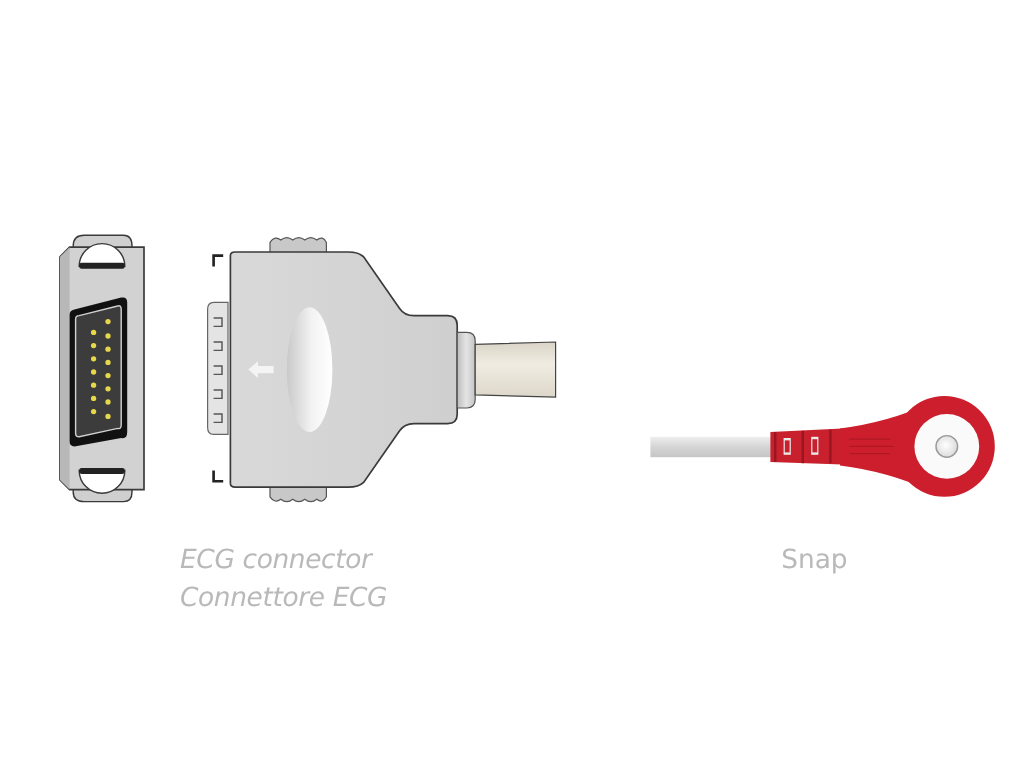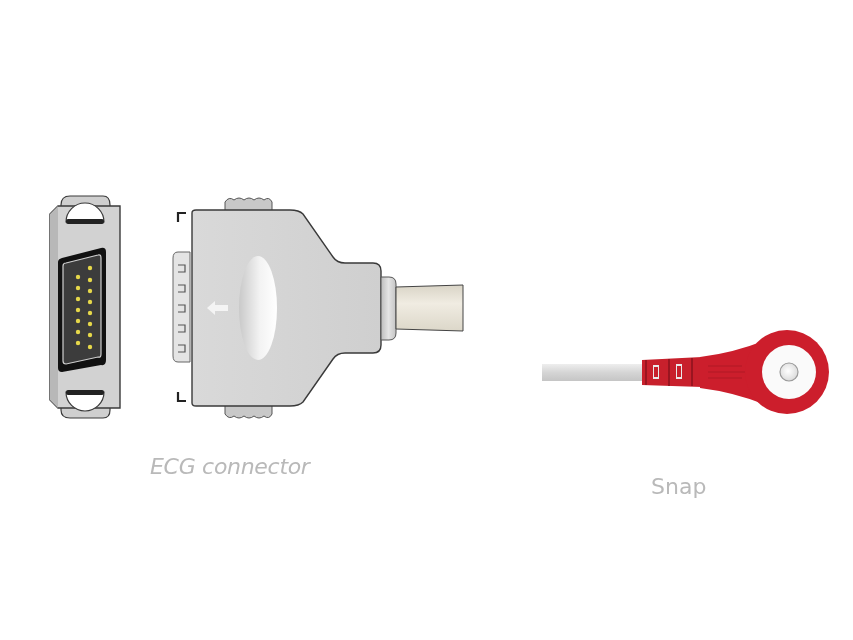--- a/index.html
+++ b/index.html
@@ -7,21 +7,21 @@
     .fig { position: absolute; left: 0; top: 0; width: 853px; height: 640px; }
     .caption {
       position: absolute;
       color: #b9b9b9;
       font-size: 22px;
       line-height: 32px;
       font-family: "DejaVu Sans", sans-serif;
     }
     .caption-left { left: 150px; top: 451px; font-style: italic; letter-spacing: -0.3px; }
     .caption-left div { white-space: nowrap; }
-    .caption-right { left: 651px; top: 451px; font-style: normal; margin-top: 20px; }
+    .caption-right { left: 651px; top: 451px; font-style: normal; }
   </style>
 </head>
 <body>
 
 <svg class="fig" viewBox="0 0 853 640" xmlns="http://www.w3.org/2000/svg">
   <defs>
     <linearGradient id="bodyGrad" x1="0" x2="1" y1="0" y2="0">
       <stop offset="0" stop-color="#d9d9d9"></stop>
       <stop offset="1" stop-color="#cfcfcf"></stop>
     </linearGradient>
@@ -134,17 +134,18 @@
     <path d="M708,366 L742,366 M708,372 L745,372 M708,378 L742,378" stroke="#b01824" stroke-width="1"></path>
 
     <circle cx="787" cy="372" r="42" fill="#cc1e2c"></circle>
     <circle cx="789" cy="372" r="27" fill="#fafafa"></circle>
     <circle cx="789" cy="372" r="9" fill="url(#snapCenter)" stroke="#9a9a9a" stroke-width="1.2"></circle>
   </g>
 </svg>
 
 <div class="caption caption-left">
   <div>ECG connector</div>
+  <div>Connettore ECG</div>
 </div>
 
 <div class="caption caption-right">
   <div>Snap</div>
 </div>
 
 </body></html>

